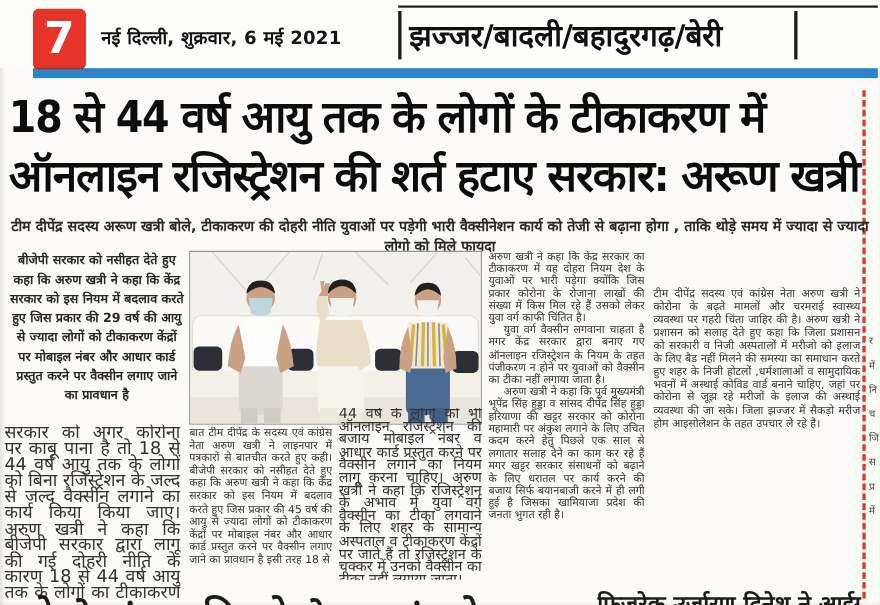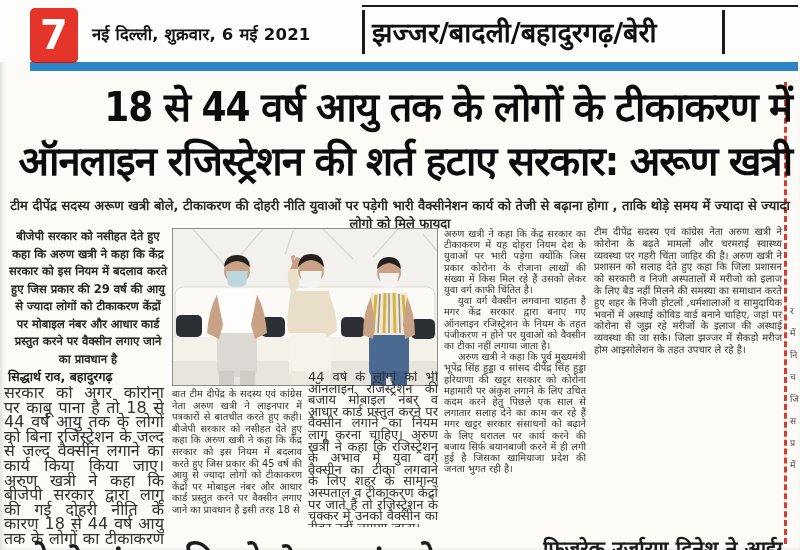--- a/index.html
+++ b/index.html
@@ -48,21 +48,21 @@
     position:absolute;left:784px;top:82px;height:462px;width:0;
     border-left:3px dashed #d93a2c;
   }
   .edge-sliver{
     position:absolute;left:790px;top:300px;width:10px;height:240px;
     overflow:hidden;font-size:9px;line-height:22px;color:#4a4745;white-space:pre-line;
   }
   
   .headline{
     position:absolute;left:8px;top:80px;width:784px;height:112px;
-    text-align:right;color:#0c0c0c;font-weight:800;
+    text-align:left;color:#0c0c0c;font-weight:800;
     font-size:40px;line-height:54px;
     font-stretch:condensed;letter-spacing:-1px;
   }
   .subheadline{
     position:absolute;left:6px;top:196px;width:788px;
     text-align:center;font-size:13px;font-weight:bold;color:#2b2927;
   }
   
   .col{position:absolute;color:#343230;text-align:justify;}
   .col p{margin:0;}
@@ -93,21 +93,21 @@
   }
   .col4-body p + p{text-indent:14px;}
   .sidebar{
     position:absolute;left:594px;top:226px;width:188px;height:300px;
   }
   .sidebar-head{
     text-align:center;font-size:17px;line-height:23px;font-weight:bold;color:#151311;
     margin-bottom:7px;
   }
   .sidebar-body{
-    font-size:9.9px;line-height:11.8px;color:#343230;text-align:justify;
+    font-size:9.9px;line-height:11.8px;color:#343230;text-align:justify;margin-top:36px;
   }
   .sidebar-body p{margin:0;}
   .sidebar-body p + p{text-indent:12px;}
   
   .photo{
     position:absolute;left:172px;top:228px;width:266px;height:158px;
     border:1px solid #8d8d8d;background:#f2f0ec;box-sizing:border-box;
   }
   .photo svg{display:block;width:100%;height:100%;}
   
@@ -147,21 +147,20 @@
 प्र
 में</div>
 
   <div class="headline">
     <div>18 से 44 वर्ष आयु तक के लोगों के टीकाकरण में</div>
     <div>ऑनलाइन रजिस्ट्रेशन की शर्त हटाए सरकार: अरूण खत्री</div>
   </div>
   <div class="subheadline">टीम दीपेंद्र सदस्य अरूण खत्री बोले, टीकाकरण की दोहरी नीति युवाओं पर पड़ेगी भारी वैक्सीनेशन कार्य को तेजी से बढ़ाना होगा , ताकि थोड़े समय में ज्यादा से ज्यादा लोगो को मिले फायदा</div>
 
   <div class="col lead-quote">बीजेपी सरकार को नसीहत देते हुए कहा कि अरुण खत्री ने कहा कि केंद्र सरकार को इस नियम में बदलाव करते हुए जिस प्रकार की 29 वर्ष की आयु से ज्यादा लोगों को टीकाकरण केंद्रों पर मोबाइल नंबर और आधार कार्ड प्रस्तुत करने पर वैक्सीन लगाए जाने का प्रावधान है</div>
-  <div class="byline">सिद्धार्थ राव, बहादुरगढ़</div>
   <div class="col col1-body">सरकार को अगर कोरोना पर काबू पाना है तो 18 से 44 वर्ष आयु तक के लोगों को बिना रजिस्ट्रेशन के जल्द से जल्द वैक्सीन लगाने का कार्य किया किया जाए। अरुण खत्री ने कहा कि बीजेपी सरकार द्वारा लागू की गई दोहरी नीति के कारण 18 से 44 वर्ष आयु तक के लोगों का टीकाकरण के लिए ऑनलाइन रजिस्ट्रेशन करवाना जरूरी है ओर यहीं शर्त युवाओं के टीकाकरण में सबसे बड़ी बाधा है जो युवाओं पर भारी पड़ सकती है। यह</div>
 
   <div class="photo">
     <svg viewBox="0 0 264 156" preserveAspectRatio="none">
 
       <rect x="0" y="0" width="264" height="156" fill="#f3f1ed"></rect>
       <g stroke="#ddd9d2" stroke-width="1.5">
         <path d="M20,0 L55,40" fill="none"></path>
         <path d="M90,0 L60,35" fill="none"></path>
         <path d="M150,0 L180,30" fill="none"></path>

